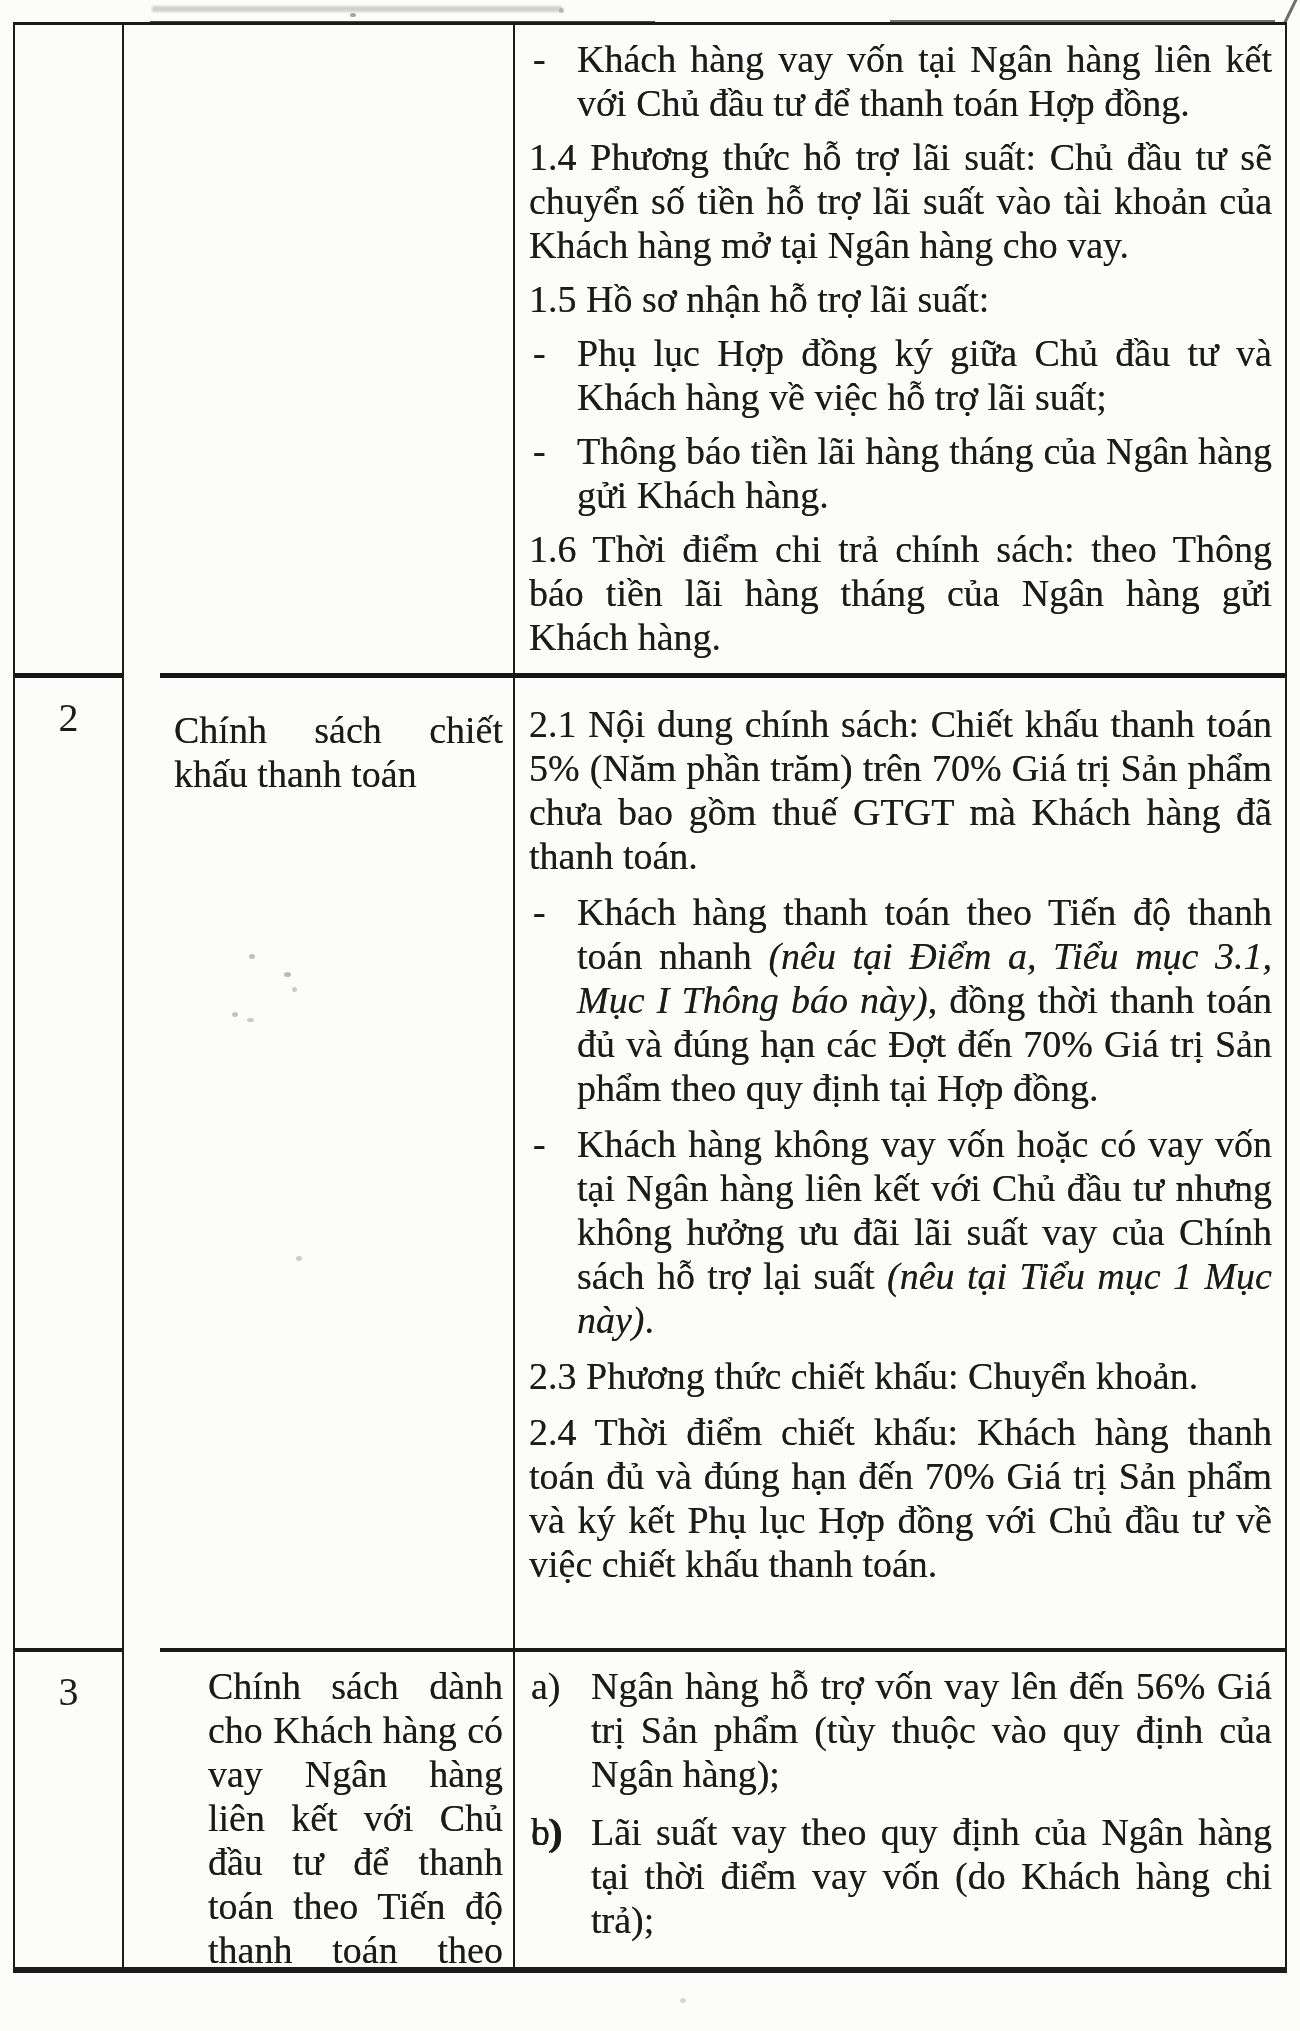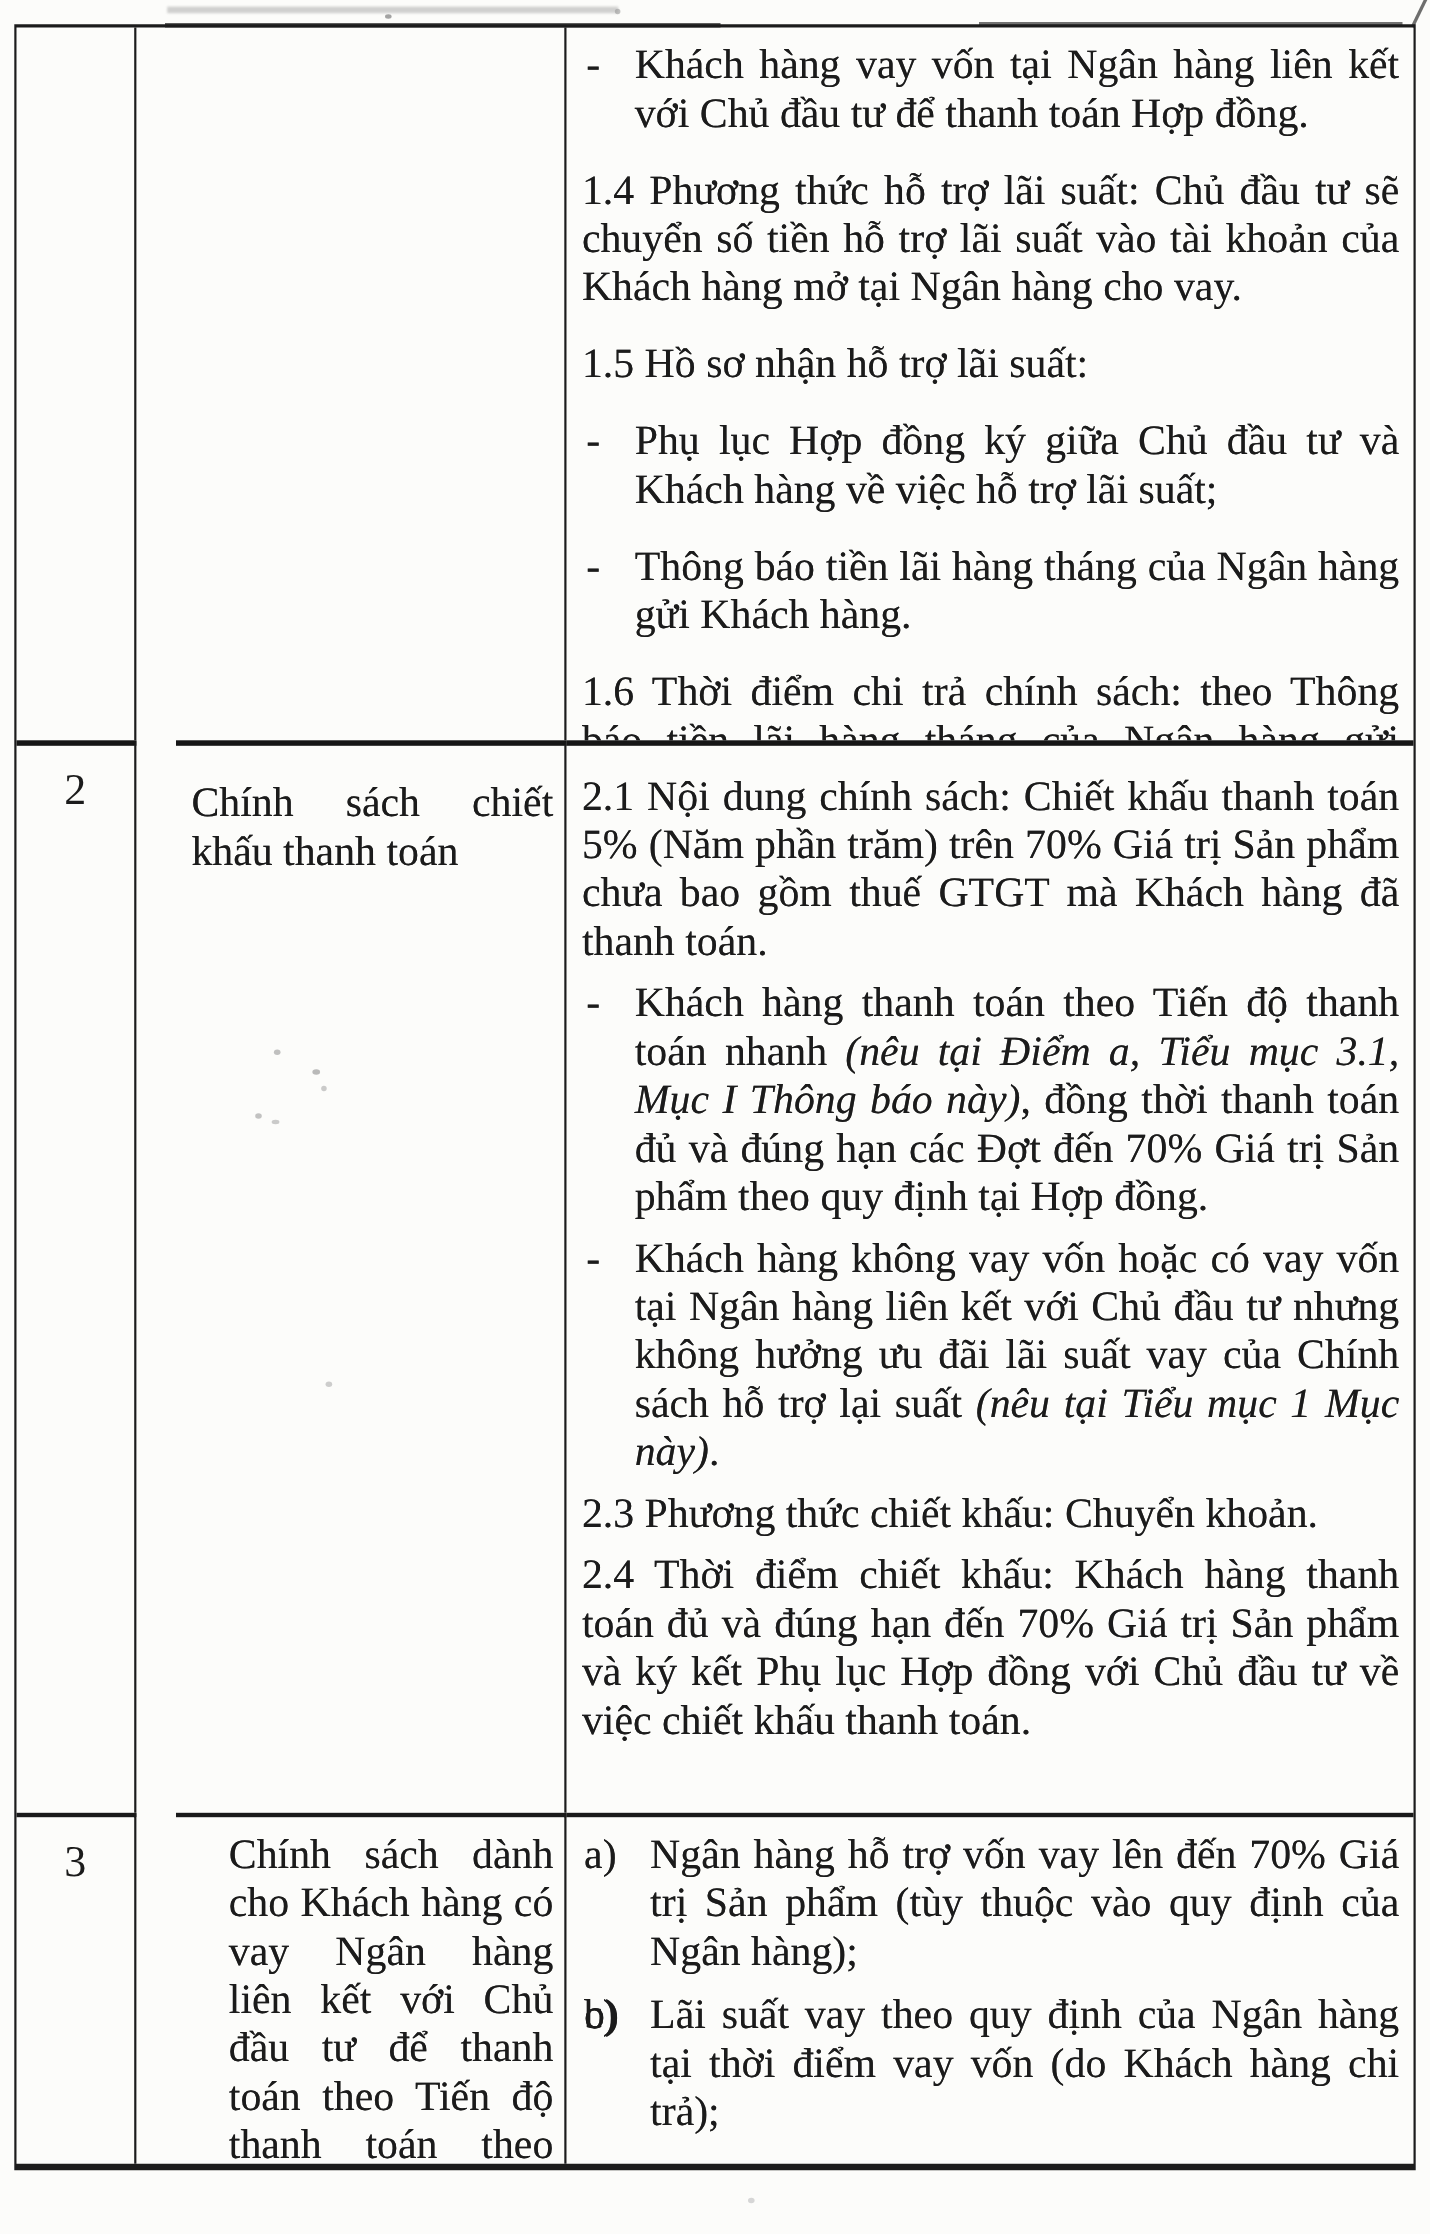--- a/index.html
+++ b/index.html
@@ -20,21 +20,21 @@
   .cell{box-sizing:border-box;overflow:hidden;}
   .cn,.ct{border-right:2px solid #1c1c1c;}
   .r2{border-top:5px solid #161616;}
   .r3{border-top:4px solid #1a1a1a;}
   .cn{text-align:center;padding-top:18px;font-size:40px;line-height:44px;}
   .ct{padding:18px 10px 0 14px;margin-left:36px;}
   .ct.r3{padding-top:12px;padding-left:48px;}
   .cb{padding:12px 13px 0 14px;}
   .cb.r2,.cb.r3{}
   .p{
-    font-size:38px;line-height:44px;text-align:justify;margin-top:26px;
+    font-size:38px;line-height:44px;text-align:justify;margin-top:10px;
     text-shadow:0 0 0.6px rgba(28,28,28,.75);
   }
   .p:first-child{margin-top:0;}
   .r2 .p{margin-top:12px;}
   .hang{position:relative;padding-left:48px;}
   .hang>.marker{position:absolute;left:4px;top:0;}
   .abc{position:relative;padding-left:62px;}
   .abc>.marker{position:absolute;left:2px;top:0;}
   .r3 .p{margin-top:14px;}
   .r3 .p:first-child{margin-top:0;}
@@ -139,21 +139,21 @@
       <div class="cell cn r3">
         <span>3</span>
       </div>
       <div class="cell ct r3">
         <div class="p"><span>Chính sách dành cho Khách hàng có vay Ngân hàng liên kết với Chủ đầu tư để thanh toán theo Tiến độ thanh toán theo thời gian </span><i>(nêu tại Điểm b, Tiểu mục</i></div>
       </div>
       <div class="cell cb r3">
 
         <div class="p abc">
           <span class="marker">a)</span>
-          <span>Ngân hàng hỗ trợ vốn vay lên đến 70% Giá trị Sản phẩm (tùy thuộc vào quy định của Ngân hàng);</span>
+          <span>Ngân hàng hỗ trợ vốn vay lên đến 56% Giá trị Sản phẩm (tùy thuộc vào quy định của Ngân hàng);</span>
         </div>
 
         <div class="p abc">
           <span class="marker">b)</span>
         </div>
 
         <div class="p abc">
           <span class="marker">c)</span>
           <span>Lãi suất vay theo quy định của Ngân hàng tại thời điểm vay vốn (do Khách hàng chi trả);</span>
         </div>

